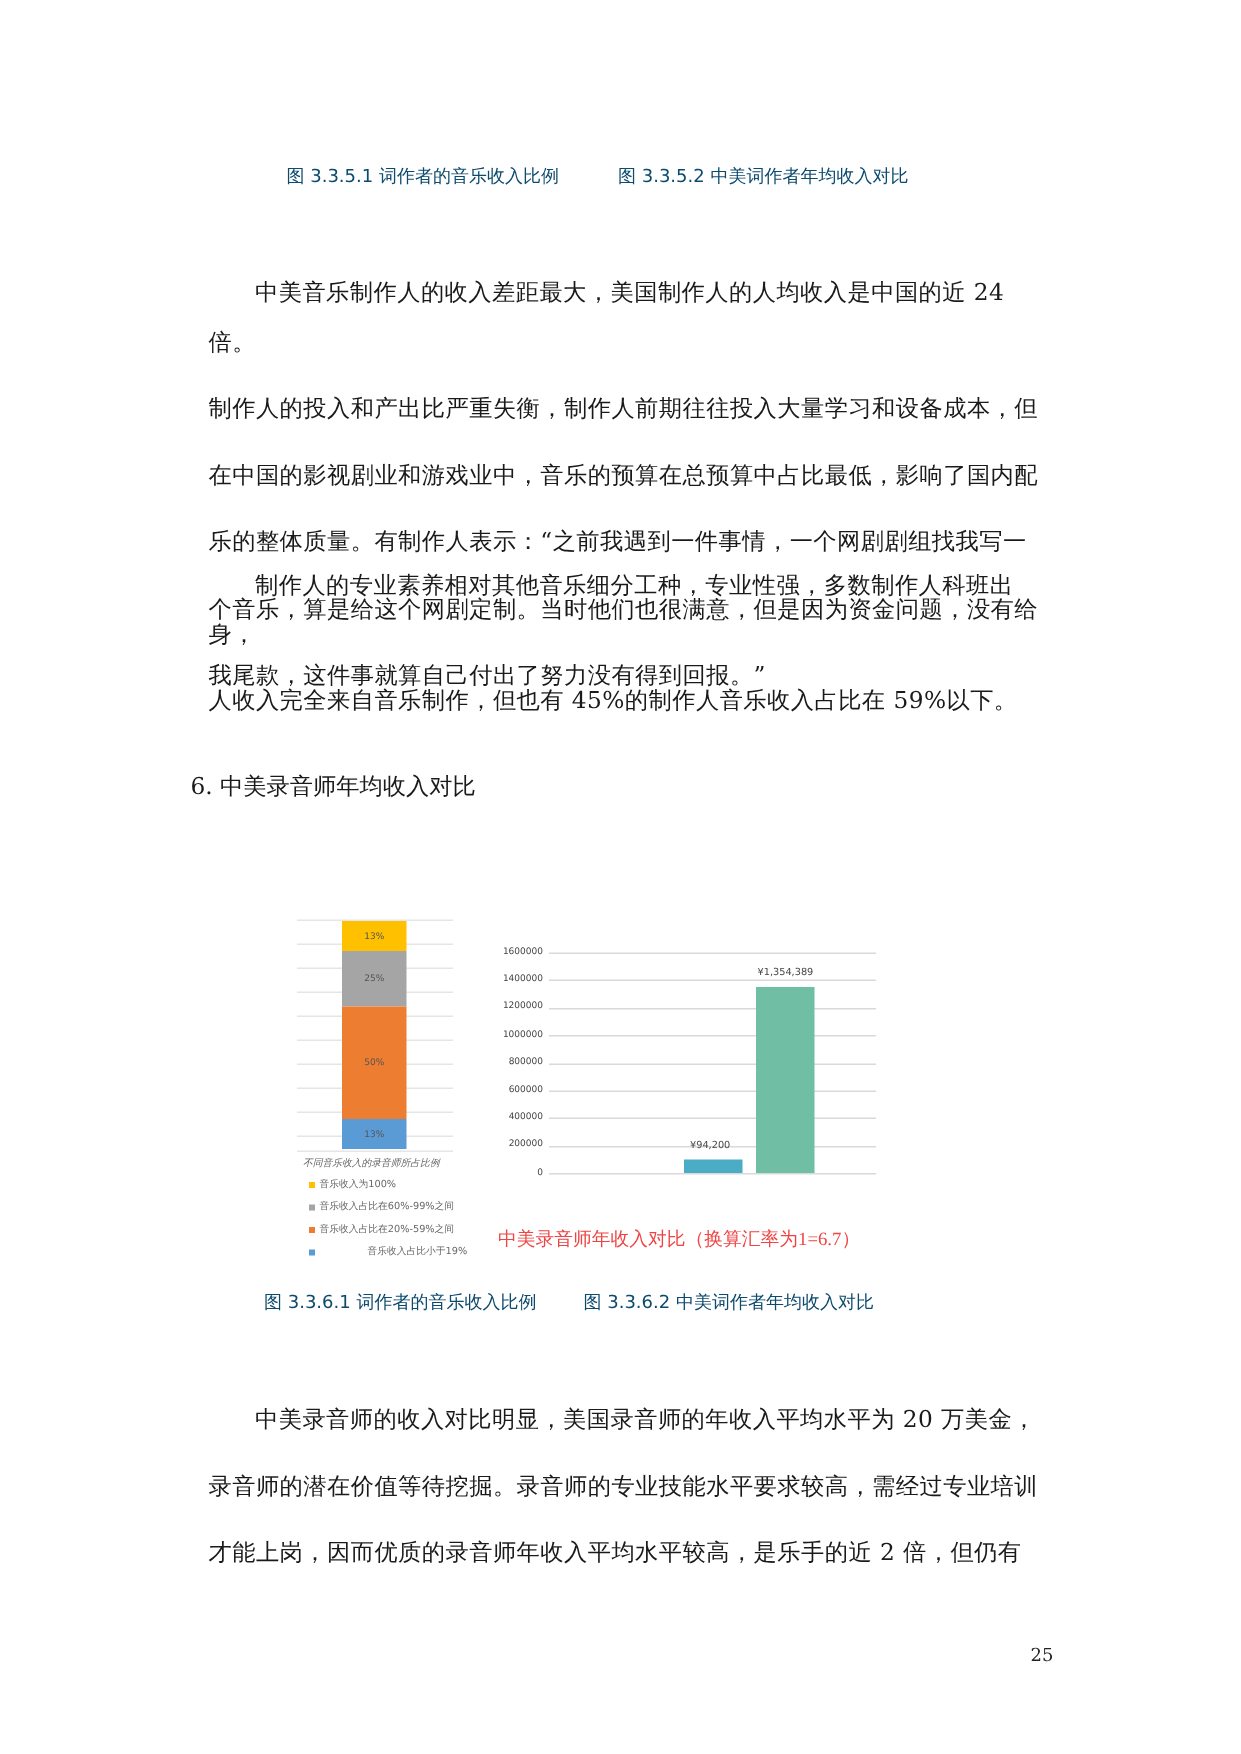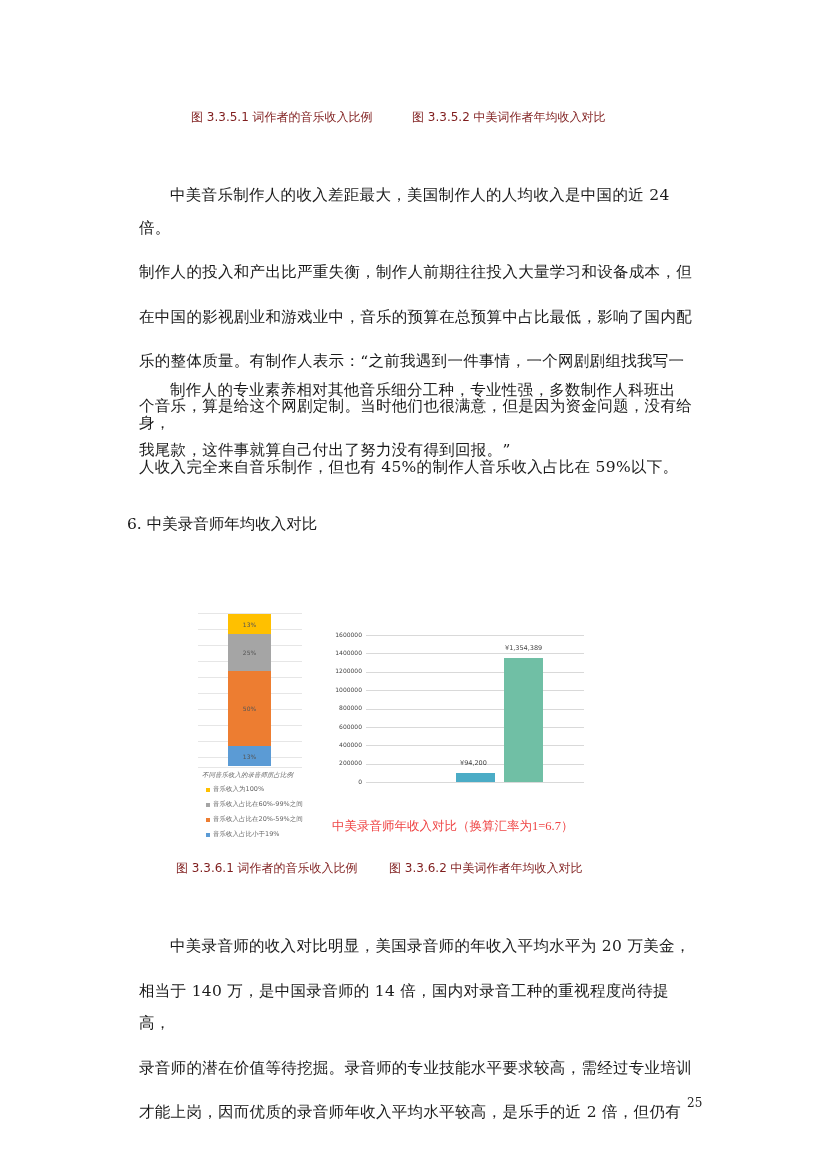--- a/index.html
+++ b/index.html
@@ -1,19 +1,19 @@
 <!DOCTYPE html>
 <html><head>
 <meta charset="utf-8">
 <style>
   html, body { margin: 0; padding: 0; background: #ffffff; }
   body { width: 827px; height: 1169px; position: relative; overflow: hidden;
          font-family: "DejaVu Serif", "Liberation Serif", serif; color: #1a1a1a; }
   .abs { position: absolute; }
-  .caption { font-family: "DejaVu Sans", "Liberation Sans", sans-serif; font-size: 12px; color: #7f1d1d; white-space: nowrap; }
+  .caption { font-family: "DejaVu Sans", "Liberation Sans", sans-serif; font-size: 12px; color: #0c4a6e; white-space: nowrap; }
   .para { font-size: 15.5px; line-height: 32.5px; letter-spacing: 0.3px; }
   .para p { margin: 12px; }
   .indent { text-indent: 2em; }
   .heading { font-size: 15.5px; }
   
   .stack-frame { left: 194px; top: 603px; width: 116px; height: 245px; }
   .grid-line-s { position: absolute; left: 4px; width: 104px; height: 1px; background: #e6e6e6; }
   .seg { position: absolute; left: 34px; width: 43px; display: flex; align-items: center; justify-content: center;
          font-family: "DejaVu Sans", sans-serif; font-size: 6px; color: #555; }
   .legend-title { font-family: "DejaVu Sans", sans-serif; font-size: 6.5px; color: #666; white-space: nowrap; }
@@ -81,21 +81,21 @@
     <span>音乐收入为100%</span>
   </div>
   <div class="abs legend-item" style="left:12px; top:197px;">
     <span class="legend-swatch" style="background:#a5a5a5;"></span>
     <span>音乐收入占比在60%-99%之间</span>
   </div>
   <div class="abs legend-item" style="left:12px; top:212px;">
     <span class="legend-swatch" style="background:#ed7d31;"></span>
     <span>音乐收入占比在20%-59%之间</span>
   </div>
-  <div class="abs legend-item" style="left:12px; top:227px;">
+  <div class="abs legend-item" style="left:12px; top:227px;gap:32px;">
     <span class="legend-swatch" style="background:#5b9bd5;"></span>
     <span>音乐收入占比小于19%</span>
   </div>
 </div>
 
 <div class="abs" style="left:320px; top:625px; width:270px; height:180px;">
 
   <div class="abs ytick" style="left:8px; top:6px;">1600000</div>
   <div class="abs ytick" style="left:8px; top:24px;">1400000</div>
   <div class="abs ytick" style="left:8px; top:42px;">1200000</div>
@@ -122,18 +122,17 @@
   <div class="bar" style="left:184px; width:39px; top:33px; height:124px; background:#70bfa5;"></div>
   <div class="abs bar-label" style="left:185px; top:19px;">¥1,354,389</div>
 </div>
 <div class="abs bar-title" style="left:332px; top:818px;">中美录音师年收入对比（换算汇率为1=6.7）</div>
 
 <div class="abs caption" style="left:176px; top:860px;">图 3.3.6.1 词作者的音乐收入比例</div>
 <div class="abs caption" style="left:389px; top:860px;">图 3.3.6.2 中美词作者年均收入对比</div>
 
 <div class="abs para" style="left:127px; top:918px; width:580px;">
   <p class="indent">中美录音师的收入对比明显，美国录音师的年收入平均水平为 20 万美金，</p>
-  <p>相当于 140 万，是中国录音师的 14 倍，国内对录音工种的重视程度尚待提高，</p>
   <p>录音师的潜在价值等待挖掘。录音师的专业技能水平要求较高，需经过专业培训</p>
   <p>才能上岗，因而优质的录音师年收入平均水平较高，是乐手的近 2 倍，但仍有</p>
 </div>
 
 <div class="abs page-num" style="left:687px; top:1082px;margin-top:14px;">25</div>
 
 </body></html>

